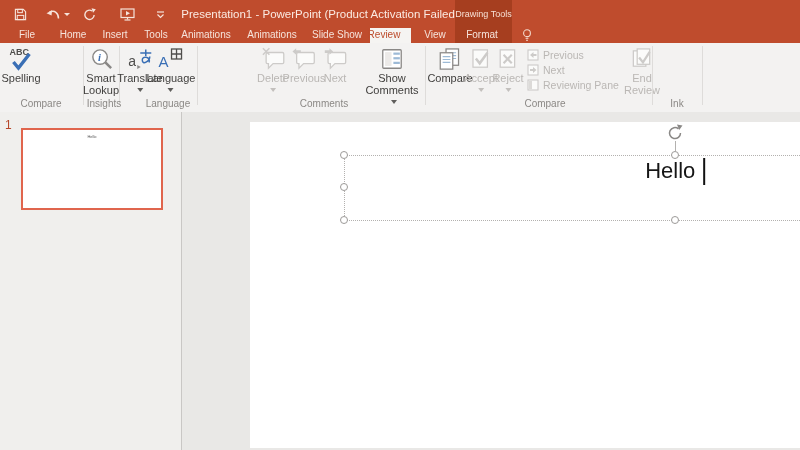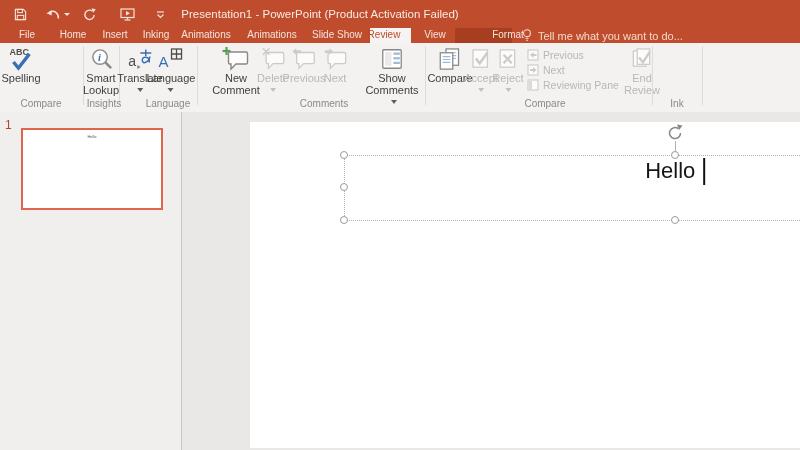--- a/index.html
+++ b/index.html
@@ -90,42 +90,42 @@
           <line x1="4.5" y1="12" x2="10.5" y2="12" stroke="#f6e3da" stroke-width="1.2"></line>
         </svg>
     </div>
     <div class="qat-btn" style="left:160px">
       <svg width="9" height="9" viewBox="0 0 9 9">
           <line x1="1" y1="2" x2="8" y2="2" stroke="#f6e3da" stroke-width="1.2"></line>
           <path d="M1.5 4.5 L4.5 7.5 L7.5 4.5" fill="none" stroke="#f6e3da" stroke-width="1.2"></path>
         </svg>
     </div>
     <div class="win-title">Presentation1 - PowerPoint (Product Activation Failed)</div>
+    <div class="ctx-header">Drawing Tools</div>
   </div>
 
   <div class="tabrow">
     <div class="ctx-tabbg"></div>
     <div class="active-tab-bg"></div>
     <span class="tab" style="left:27px">File</span>
     <span class="tab" style="left:73px">Home</span>
     <span class="tab" style="left:115px">Insert</span>
-    <span class="tab" style="left:156px">Inking</span>
+    <span class="tab" style="left:156px">Tools</span>
     <span class="tab" style="left:206px">Animations</span>
     <span class="tab" style="left:272px">Animations</span>
     <span class="tab" style="left:337px">Slide Show</span>
     <span class="tab active" style="left:384px">Review</span>
     <span class="tab" style="left:435px">View</span>
-    <span class="tab" style="left:508px">Format</span>
+    <span class="tab" style="left:482px">Format</span>
     <div class="tellme">
       <svg width="10" height="13" viewBox="0 0 10 13">
           <circle cx="5" cy="4.2" r="3.4" fill="none" stroke="#f4d9cc" stroke-width="1.1"></circle>
           <line x1="3.6" y1="9.3" x2="6.4" y2="9.3" stroke="#f4d9cc" stroke-width="1.1"></line>
           <line x1="4" y1="11.3" x2="6" y2="11.3" stroke="#f4d9cc" stroke-width="1.1"></line>
         </svg>
-      <span>Tell me what you want to do...</span>
     </div>
   </div>
 
   <div class="ribbon">
 
     <div class="rbtn" style="left:21px">
       <div class="ricon">
         <svg width="26" height="26" viewBox="0 0 26 26">
             <text x="1" y="9" font-size="9" font-weight="bold" fill="#4f4e4c" font-family="Liberation Sans,sans-serif">ABC</text>
             <path d="M5 16 L10 22 L21 8" fill="none" stroke="#3a6fb5" stroke-width="3.4"></path>
@@ -174,32 +174,20 @@
               <line x1="19" y1="3" x2="19" y2="13"></line>
             </g>
           </svg>
       </div>
       <div class="rlabel">Language</div>
       <span class="caret"></span>
     </div>
     <div class="rdiv" style="left:197px"></div>
     <div class="rgroup" style="left:168px">Language</div>
 
-    <div class="rbtn" style="left:236px">
-      <div class="ricon">
-        <svg width="28" height="26" viewBox="0 0 28 26">
-            <path d="M8 6 h16 a1.5 1.5 0 0 1 1.5 1.5 v9 a1.5 1.5 0 0 1 -1.5 1.5 h-10 l-5 5 v-5 h-1 a1.5 1.5 0 0 1 -1.5-1.5 v-9 A1.5 1.5 0 0 1 8 6 Z" fill="#fdfdfd" stroke="#8a8886" stroke-width="1.4"></path>
-            <g stroke="#5a9e54" stroke-width="2.2">
-              <line x1="4.5" y1="1" x2="4.5" y2="9"></line>
-              <line x1=".5" y1="5" x2="8.5" y2="5"></line>
-            </g>
-          </svg>
-      </div>
-      <div class="rlabel" style="width:50px">New Comment</div>
-    </div>
     <div class="rbtn disabled" style="left:273px">
       <div class="ricon">
         <svg width="26" height="26" viewBox="0 0 28 26">
             <path d="M8 6 h16 a1.5 1.5 0 0 1 1.5 1.5 v9 a1.5 1.5 0 0 1 -1.5 1.5 h-10 l-5 5 v-5 h-1 a1.5 1.5 0 0 1 -1.5-1.5 v-9 A1.5 1.5 0 0 1 8 6 Z" fill="#fbfbfa" stroke="#cdcbc9" stroke-width="1.4"></path>
             <g stroke="#cdcbc9" stroke-width="1.6">
               <line x1="3" y1="1.5" x2="10" y2="8.5"></line>
               <line x1="10" y1="1.5" x2="3" y2="8.5"></line>
             </g>
           </svg>
       </div>

